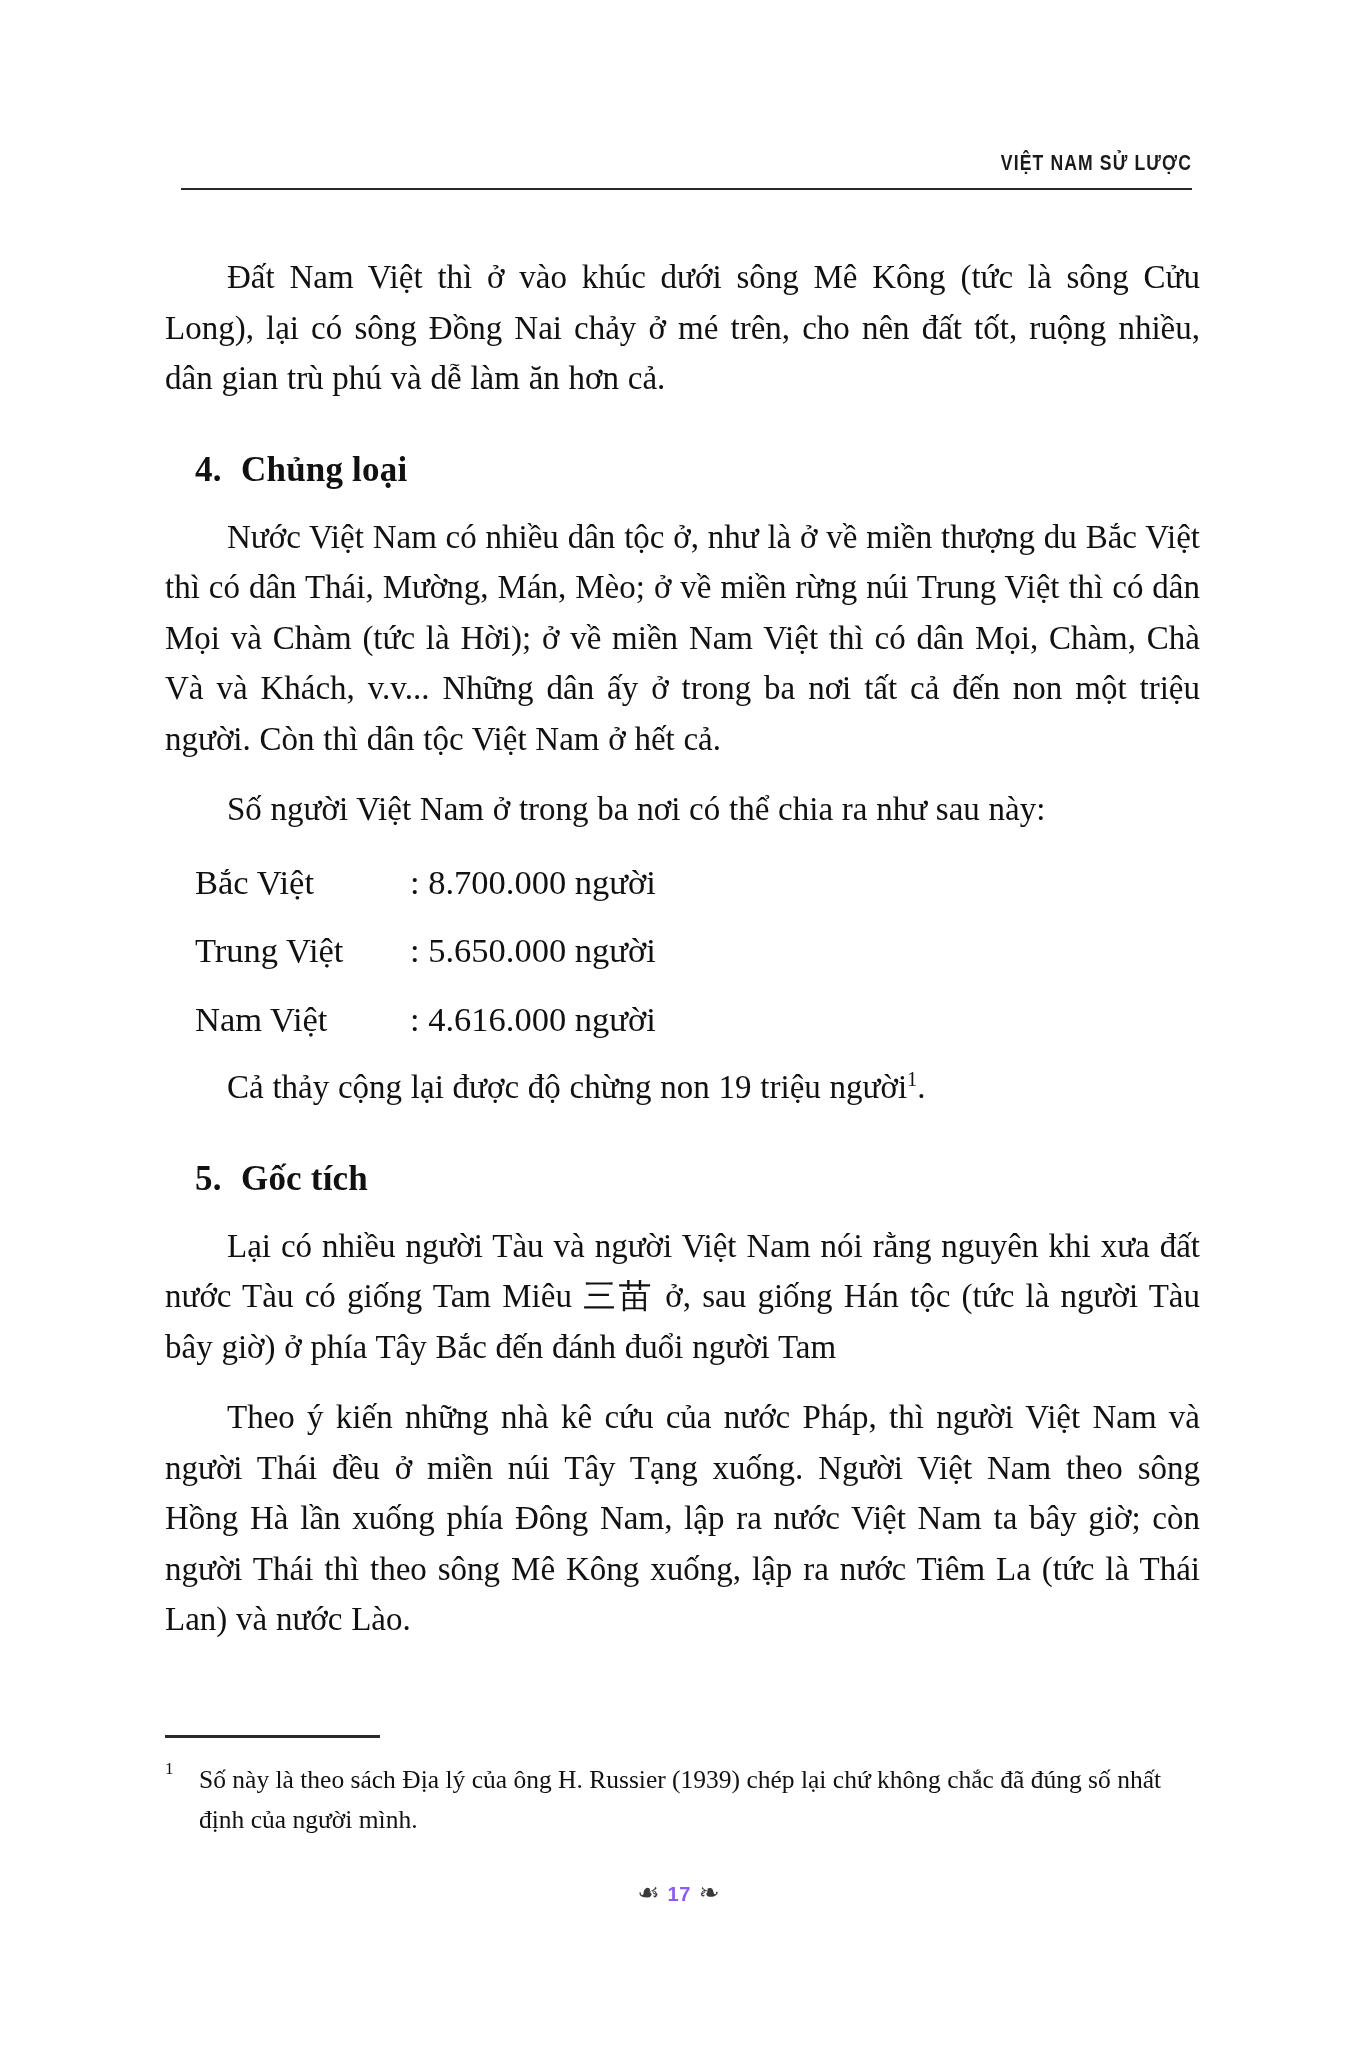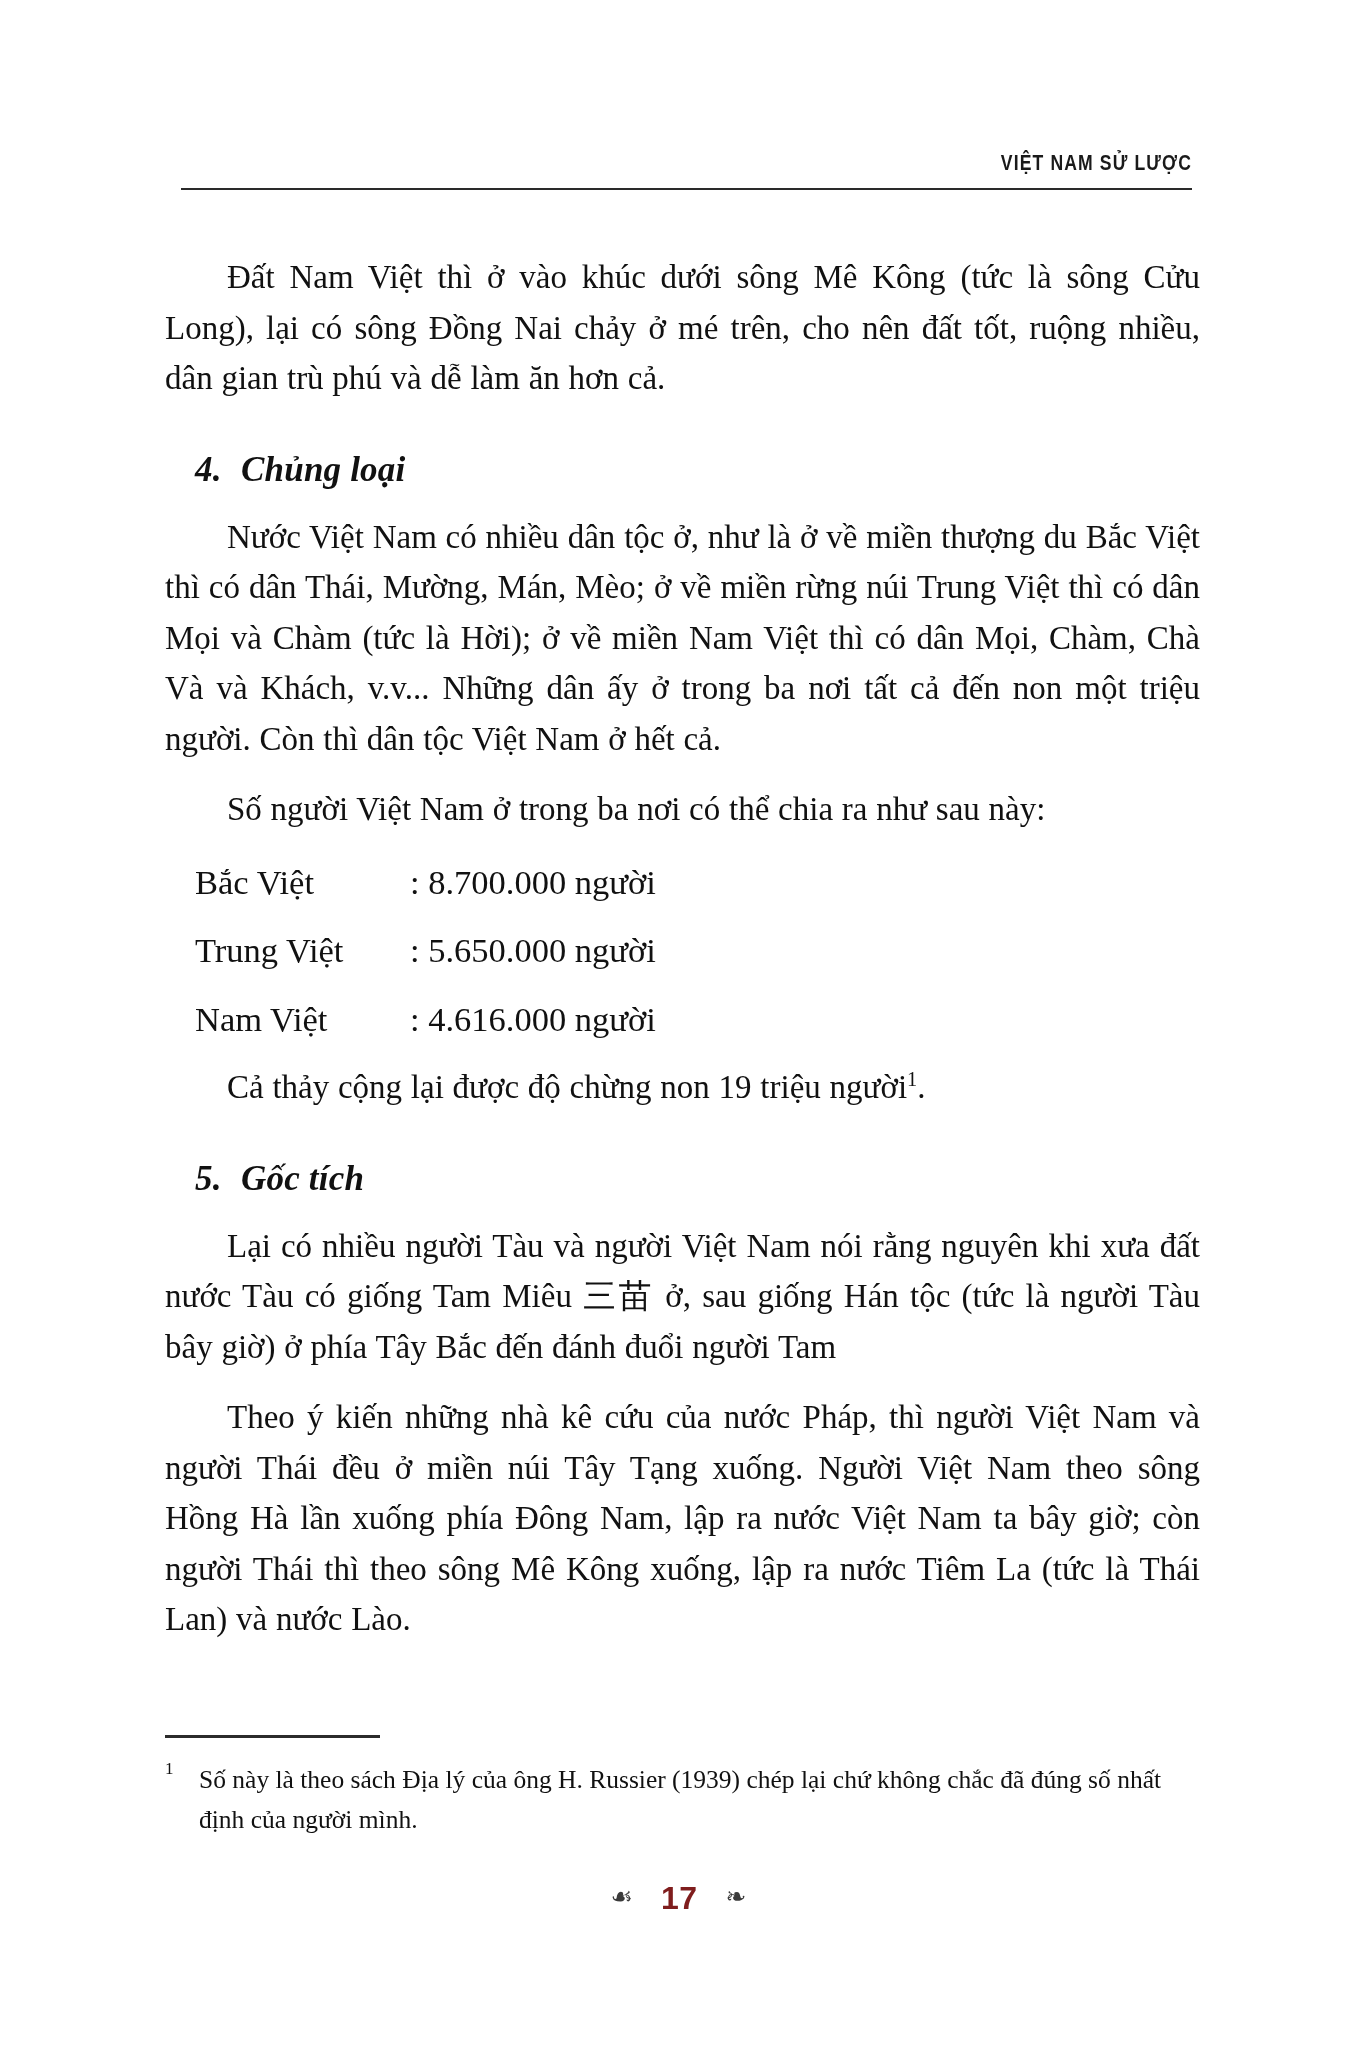--- a/index.html
+++ b/index.html
@@ -77,21 +77,20 @@
   p.para + p.para { margin-top: 20px; }
 
   h2.section-heading {
     margin: 42px 0 18px 0;
     font-size: 35px;
     line-height: 48px;
     font-weight: 700;
     text-indent: 0;
     padding-left: 30px;
     letter-spacing: 0.2px;
-    font-style: italic;
   }
 
   h2.section-heading .sec-num {
     display: inline-block;
     min-width: 46px;
   }
 
   
   .census-list {
     margin: 22px 0 0 0;
@@ -175,24 +174,24 @@
     font-size: 25px;
     color: #3a3a3a;
     vertical-align: middle;
     position: relative;
     top: -2px;
   }
 
   .folio-num {
     display: inline-block;
     font-family: "Liberation Sans", "DejaVu Sans", sans-serif;
-    font-size: 32px;
+    font-size: 20px;
     font-weight: 700;
-    color: #7f1d1d;
-    margin: 0 28px;
+    color: #8b5cf6;
+    margin: 0 8px;
     vertical-align: middle;
     letter-spacing: 0.5px;
   }
 </style>
 </head>
 <body>
 
 <div class="page">
 
   <div class="running-head">

